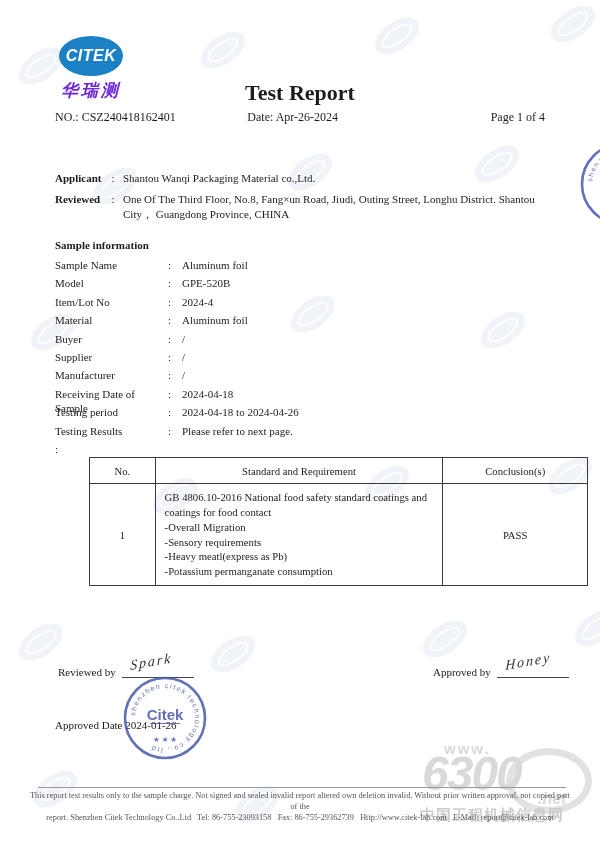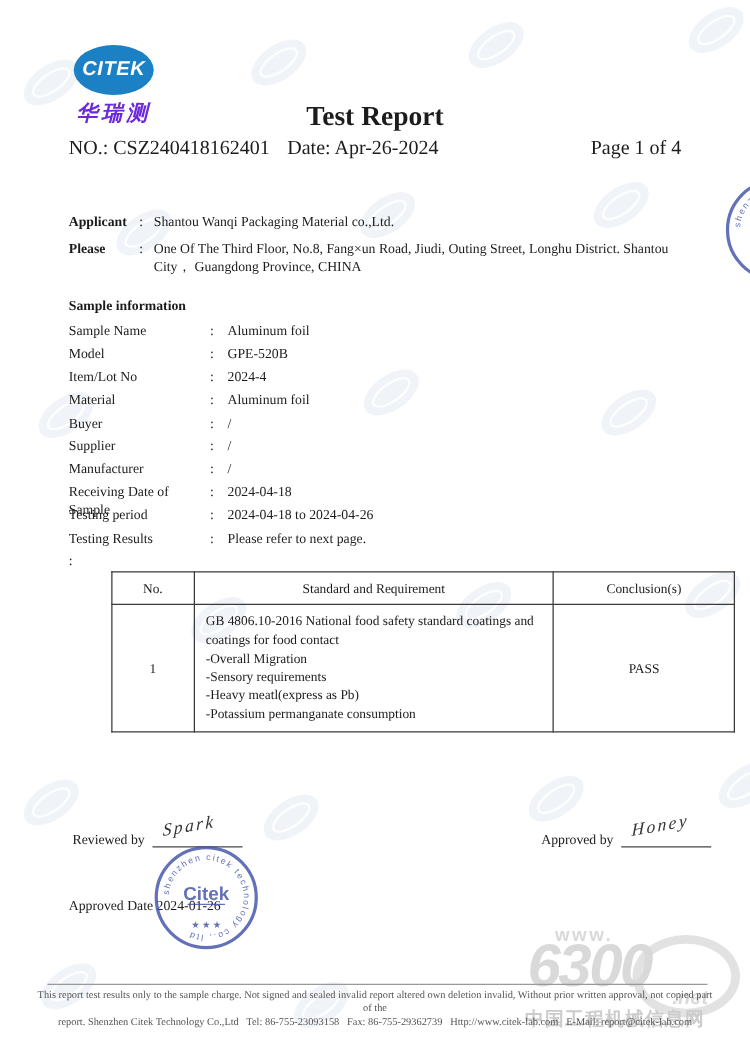--- a/index.html
+++ b/index.html
@@ -23,21 +23,21 @@
     width:64px;height:40px;margin:0 auto;border-radius:50%;
     display:flex;align-items:center;justify-content:center;
     color:#fff;font-family:"Liberation Sans",sans-serif;
     font-weight:bold;font-style:italic;font-size:16px;letter-spacing:0.5px;
   }
   .logo-cn{margin-top:3px;font-weight:bold;font-style:italic;font-size:17px;letter-spacing:3px;}
   .title{
     position:absolute;top:80px;left:0;right:0;text-align:center;
     font-size:22px;font-weight:bold;z-index:2;
   }
-  .meta-row{position:absolute;top:110px;left:0;right:0;height:16px;font-size:16px;z-index:2;}
+  .meta-row{position:absolute;top:110px;left:0;right:0;height:16px;font-size:12px;z-index:2;}
   .meta-no{position:absolute;left:55px;}
   .meta-date{position:absolute;left:50%;transform:translateX(-58%);}
   .meta-page{position:absolute;right:55px;}
   
   .party{position:absolute;left:55px;top:171px;width:492px;font-size:11px;z-index:2;}
   .party-row{display:flex;margin-bottom:6px;line-height:15px;}
   .party-label{width:48px;font-weight:bold;flex:none;}
   .party-colon{width:20px;text-align:center;flex:none;}
   .party-value{flex:1;}
   
@@ -132,21 +132,21 @@
     <span class="meta-page">Page 1 of 4</span>
   </div>
 
   <div class="party">
     <div class="party-row">
       <span class="party-label">Applicant</span>
       <span class="party-colon">:</span>
       <span class="party-value">Shantou Wanqi Packaging Material co.,Ltd.</span>
     </div>
     <div class="party-row">
-      <span class="party-label">Please</span>
+      <span class="party-label">Reviewed</span>
       <span class="party-colon">:</span>
       <span class="party-value">One Of The Third Floor, No.8, Fang×un Road, Jiudi, Outing Street, Longhu District. Shantou City， Guangdong Province, CHINA</span>
     </div>
   </div>
 
   <div class="sample-heading">Sample information</div>
 
   <div class="kv-block">
     <div class="kv-row">
       <span class="kv-label">Sample Name</span>

